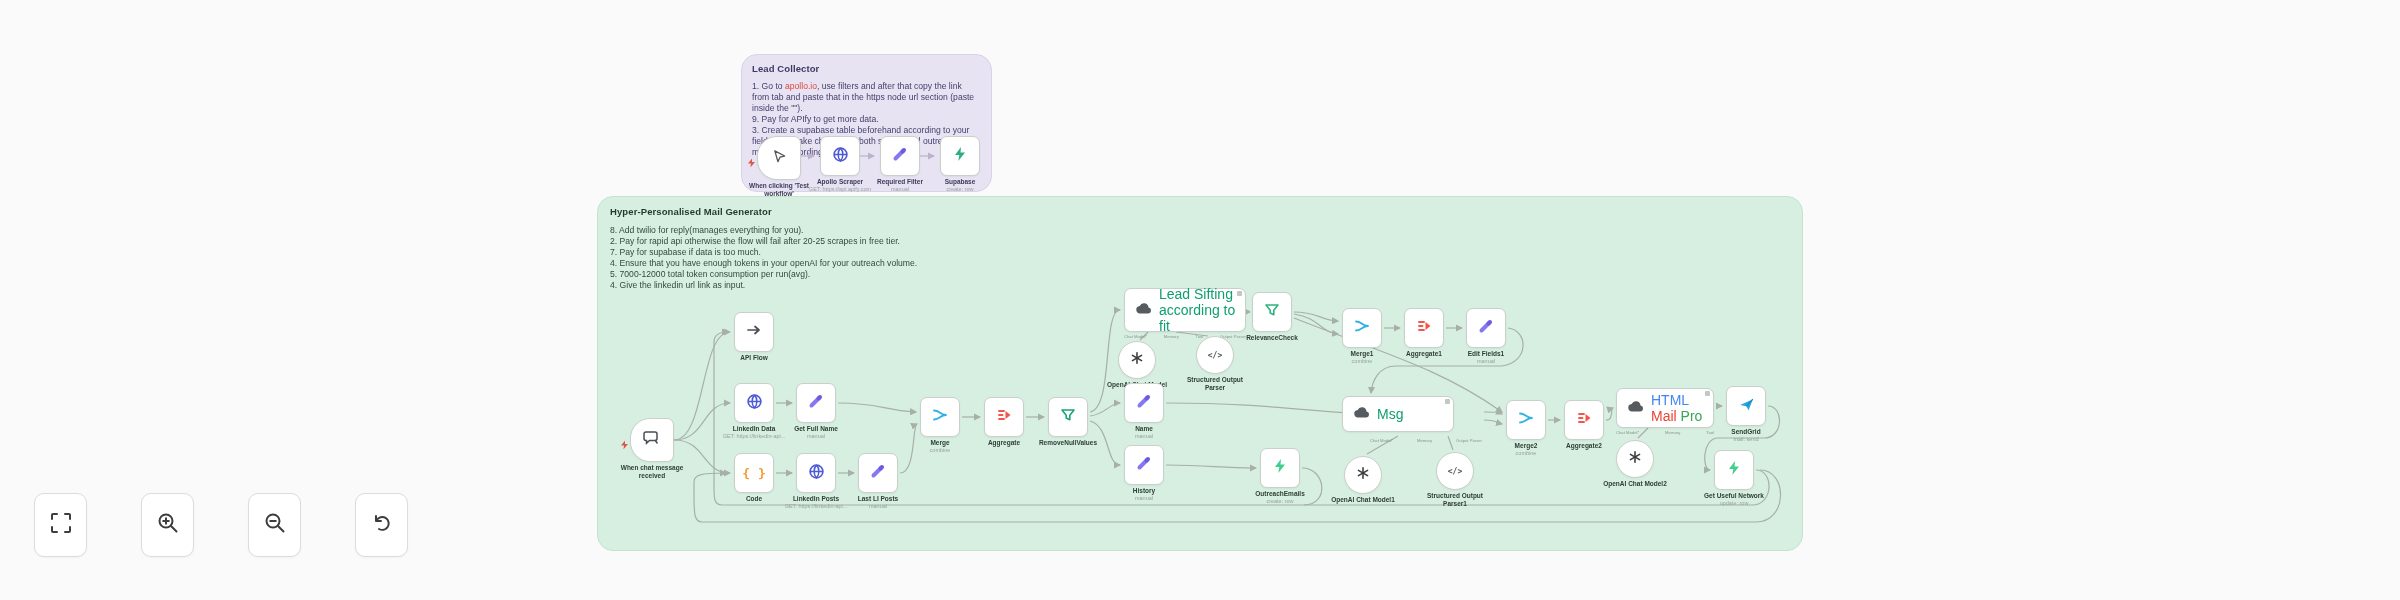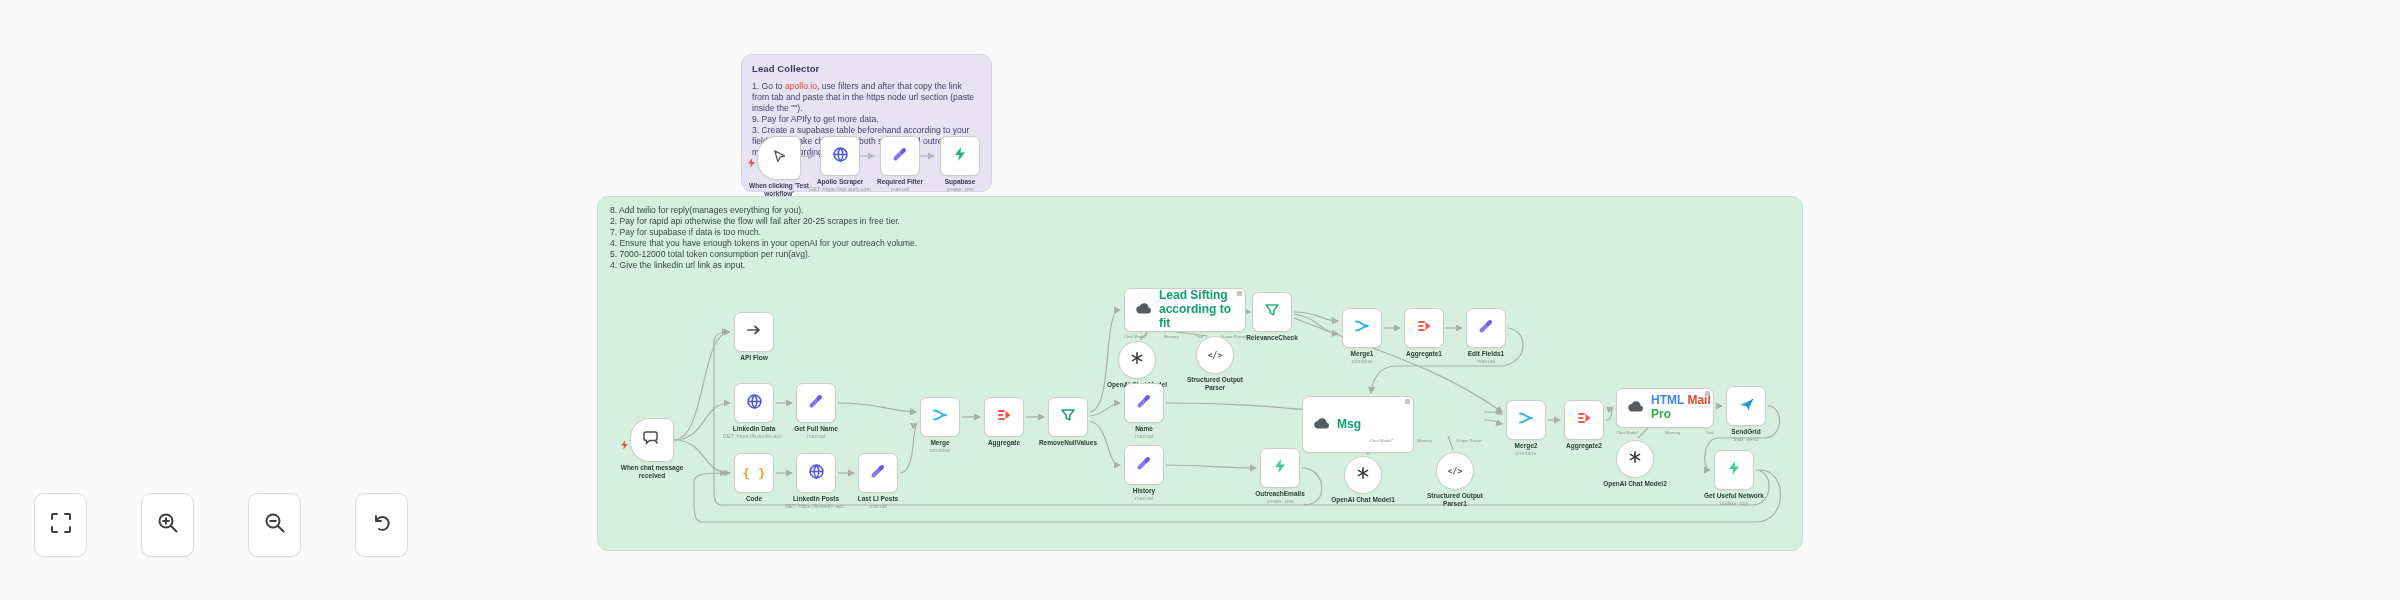--- a/index.html
+++ b/index.html
@@ -1,21 +1,21 @@
 <!DOCTYPE html>
 <html><head>
 <meta charset="utf-8">
 <style>
   * { margin:0; padding:0; box-sizing:border-box; }
   html,body { width:2400px; height:600px; font-family:"Liberation Sans", sans-serif; }
   body { background:#fafafa; overflow:hidden; }
   #canvas { position:relative; width:2400px; height:600px; background:#fafafa; }
 
   
-  .note { position:absolute; border-radius:11px; }
+  .note { position:absolute; border-radius:16px; }
   #note-purple { left:741px; top:54px; width:251px; height:138px; background:#e7e3f3; border:1px solid #d8d2ea; }
   #note-green  { left:597px; top:196px; width:1206px; height:355px; background:#d7efe1; border:1px solid #c3e3d1; }
   .note-title { font-weight:700; font-size:9.5px; letter-spacing:.1px; }
   #note-purple .note-title { color:#3f3862; padding:8px 10px 0 10px; }
   #note-green  .note-title { color:#1e3b2c; padding:9px 12px 0 12px; }
   .note-body { font-size:8.6px; line-height:11px; }
   #note-purple .note-body { color:#45406b; padding:7px 10px 0 10px; }
   #note-green  .note-body { color:#2e4a3a; padding:8px 12px 0 12px; }
   .red-link { color:#e0473c;text-align:center; }
 
@@ -27,21 +27,21 @@
         border-radius:7px; display:flex; align-items:center; justify-content:center;
         box-shadow:0 1px 2px rgba(0,0,0,.05); }
   .tr { border-radius:20px 7px 7px 20px; width:44px; height:44px; }
   .ci { width:38px; height:38px; border-radius:50%; }
   .wd { height:44px; justify-content:flex-start; padding-left:9px; gap:5px; }
   .cap { position:absolute; top:100%; margin-top:3px; left:50%; transform:translateX(-50%);
          width:88px; text-align:center; pointer-events:none; }
   .nl { display:block; font-size:6.5px; font-weight:600; color:#2f3e35; line-height:1.25; }
   .purple-flow .nl { color:#3d3a58; }
   .ns { display:block; font-size:5.5px; font-weight:400; color:#98a29b; line-height:1.3; }
-  .wt { font-size:12px; font-weight:700; color:#0e9f6e; line-height:1.15; }
+  .wt { font-size:14px; font-weight:400; color:#0e9f6e; line-height:1.15; }
   .wt .c1 { color:#4285f4;text-align:center; } .wt .c2 { color:#ea4335; } .wt .c3 { color:#34a853; }
   .crn { position:absolute; top:2px; right:3px; width:5px; height:5px; background:#c2c8c3; border-radius:1px; }
   .ports { position:absolute; z-index:2; display:flex; justify-content:space-between;
            font-size:4.2px; color:#8b948e; pointer-events:none; }
   .rb { position:absolute; left:-10px; top:50%; transform:translateY(-50%); width:7px; height:9px; }
 
   
   .tbtn { position:absolute; z-index:3; width:53px; height:64px; background:#fff; border:1px solid #dcdcdc;
           border-radius:10px; display:flex; align-items:center; justify-content:center; cursor:pointer;
           box-shadow:0 1px 2px rgba(0,0,0,.04); }
@@ -55,20 +55,21 @@
   <div class="note" id="note-purple">
     <div class="note-title">Lead Collector</div>
     <div class="note-body">
       <span>1. Go to </span><span class="red-link">apollo.io</span><span>, use filters and after that copy the link from tab and paste that in the https node url section (paste inside the "").</span><br>
       <span>9. Pay for APIfy to get more data.</span><br>
       <span>3. Create a supabase table beforehand according to your fields and make changes to both scrape and outreach mailflow accordingly.</span>
     </div>
   </div>
 
   <div class="note" id="note-green">
+    <div class="note-title">Hyper-Personalised Mail Generator</div>
     <div class="note-body">
       <span>8. Add twilio for reply(manages everything for you).</span><br>
       <span>2. Pay for rapid api otherwise the flow will fail after 20-25 scrapes in free tier.</span><br>
       <span>7. Pay for supabase if data is too much.</span><br>
       <span>4. Ensure that you have enough tokens in your openAI for your outreach volume.</span><br>
       <span>5. 7000-12000 total token consumption per run(avg).</span><br>
       <span>4. Give the linkedin url link as input.</span>
     </div>
   </div>
 
@@ -362,21 +363,21 @@
     <div class="nd" style="left:1260px;top:448px">
       <span><svg width="16" height="16" viewBox="0 0 16 16">
             <path d="M9,1 L3,9 H7.3 L6.3,15 L13,6.5 H8.5 Z" fill="#3ecf8e"></path>
           </svg></span>
       <span class="cap">
           <span class="nl">OutreachEmails</span>
           <span class="ns">create: row</span>
         </span>
     </div>
 
-    <div class="nd wd" style="left:1302px;top:396px;width:112px;height:57px">
+    <div class="nd wd" style="left:1342px;top:396px;width:112px;height:36px">
       <span class="crn"></span>
       <span><svg width="20" height="16" viewBox="0 0 20 16">
             <path d="M6.5,13.5 h7.5 a3,3 0 0 0 .5,-5.95 A4.6,4.6 0 0 0 5.7,5.9 A3.6,3.6 0 0 0 6.5,13.5 Z" fill="#565b60"></path>
           </svg></span>
       <span class="wt">Msg</span>
     </div>
     <div class="ports" style="left:1370px;top:438px;width:112px">
       <span>Chat Model*</span>
         <span>Memory</span>
         <span>Output Parser</span>

